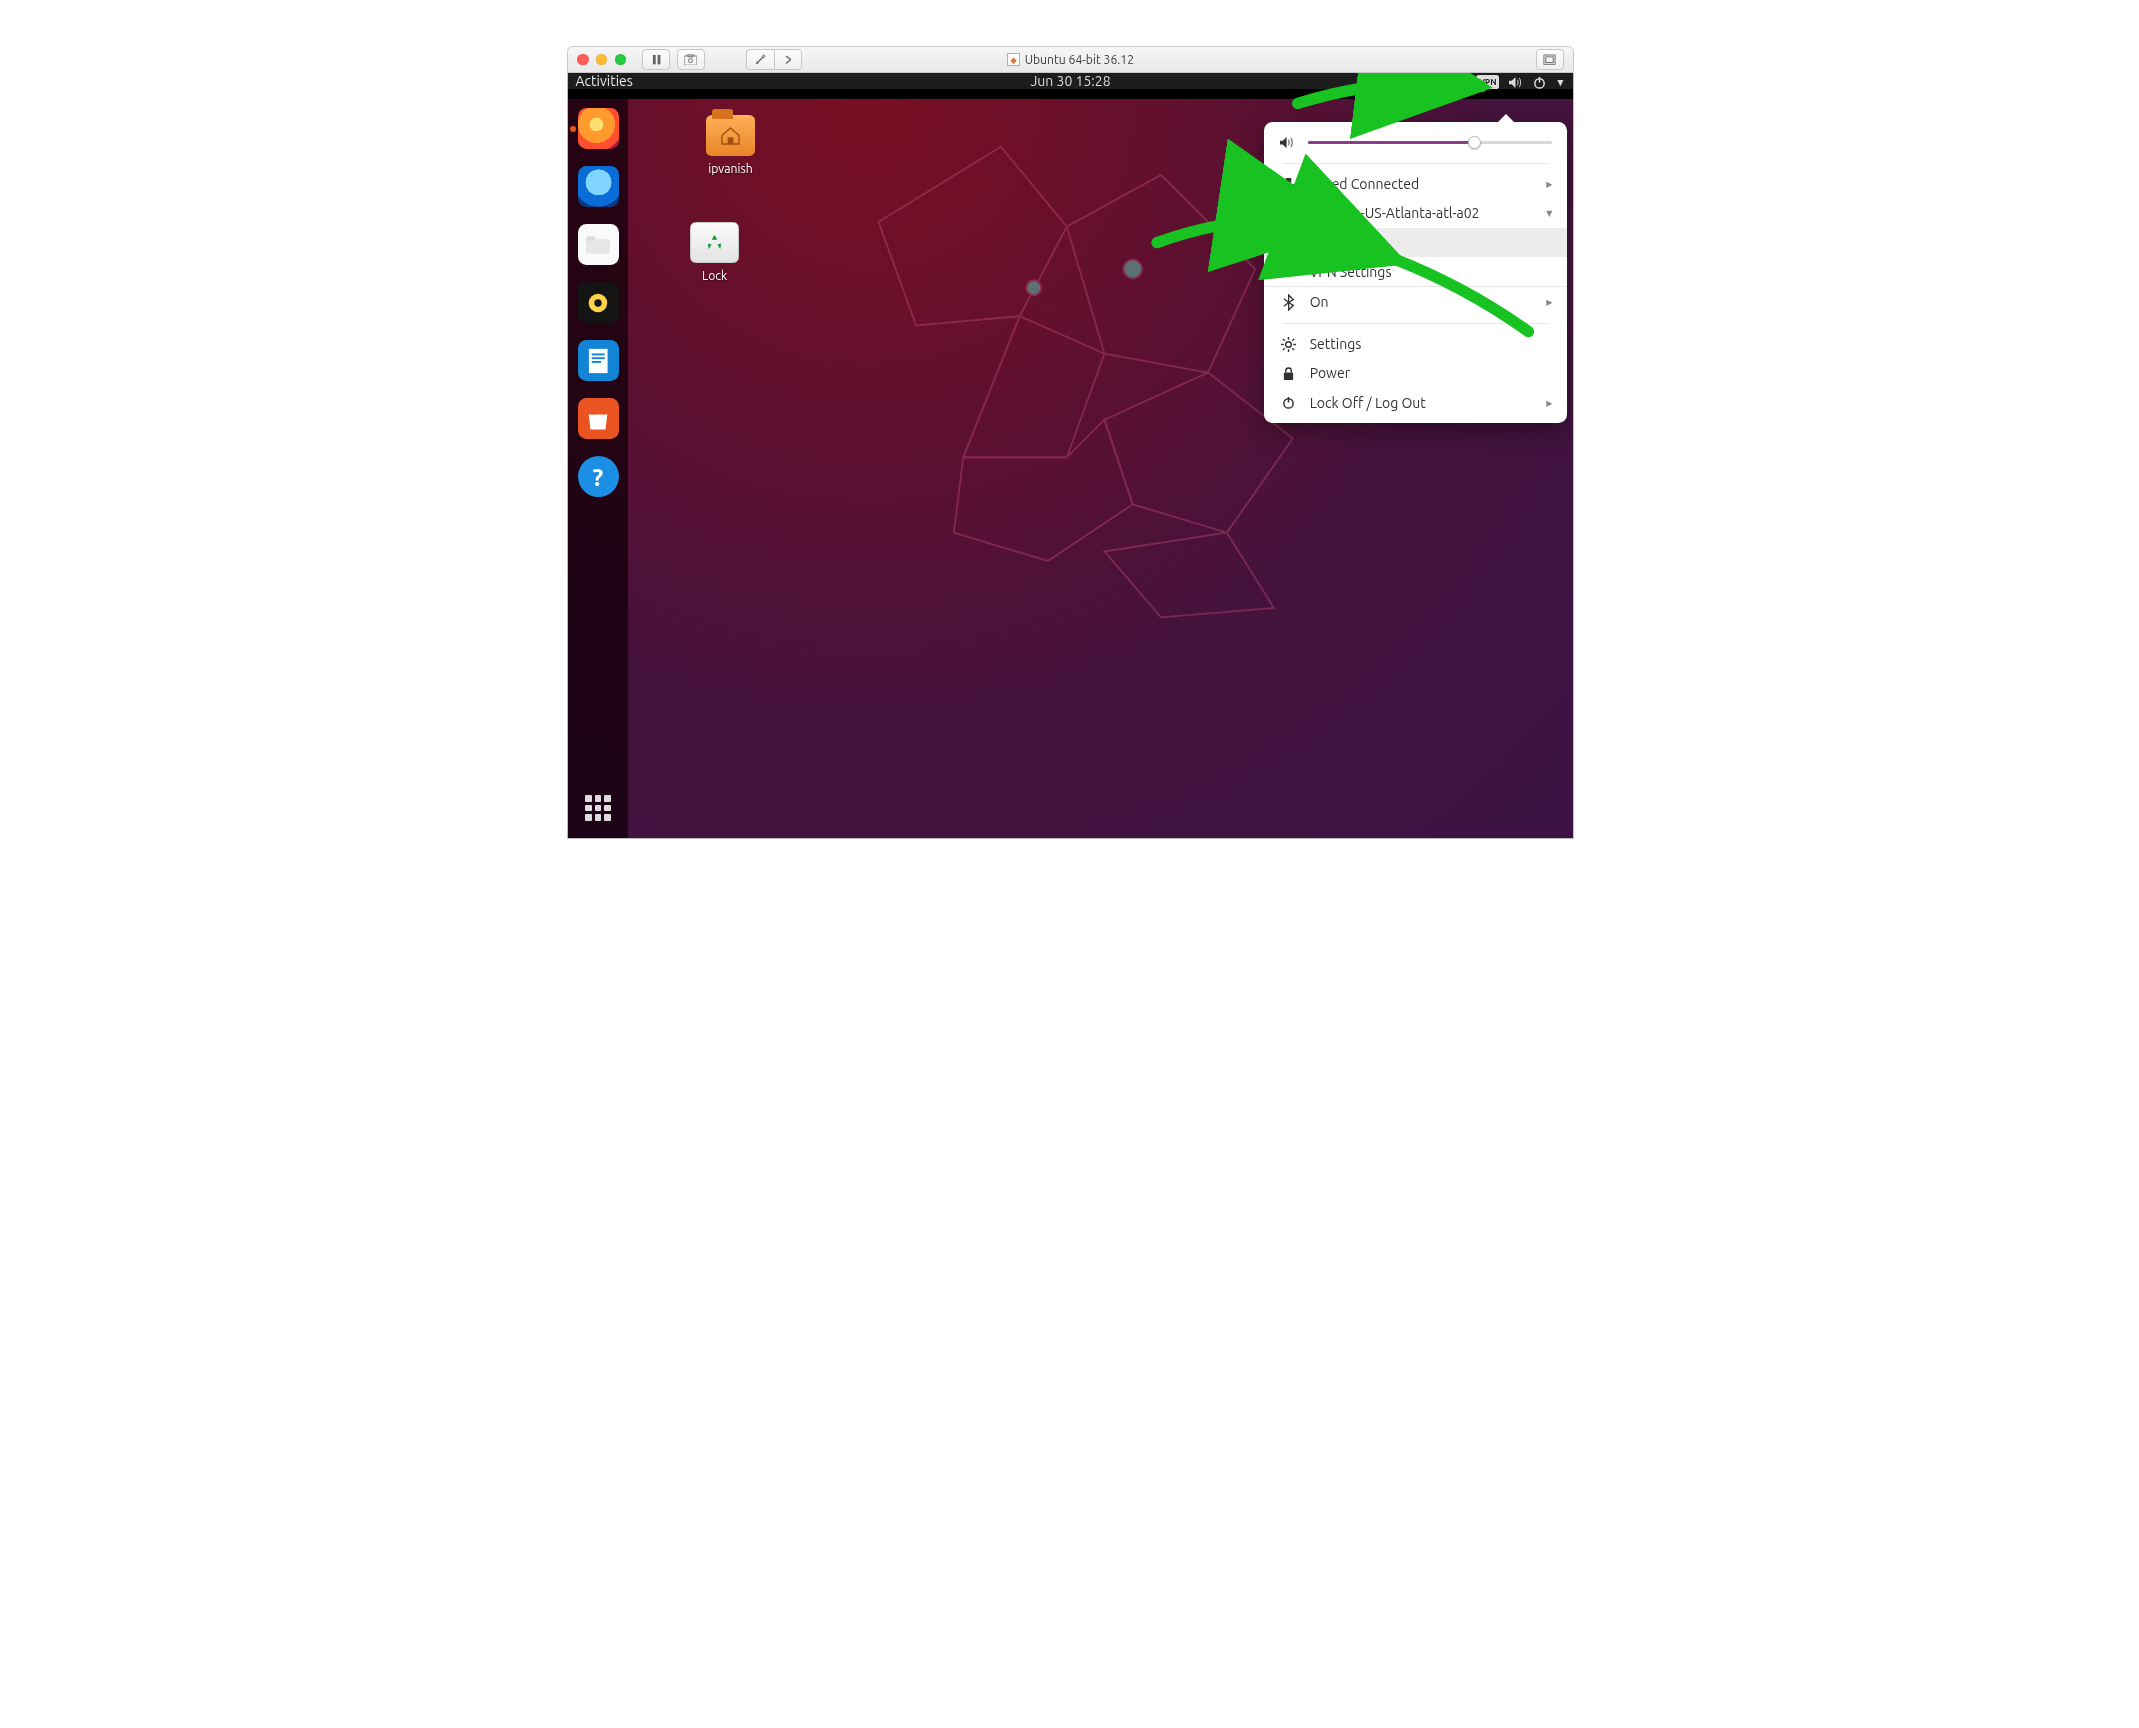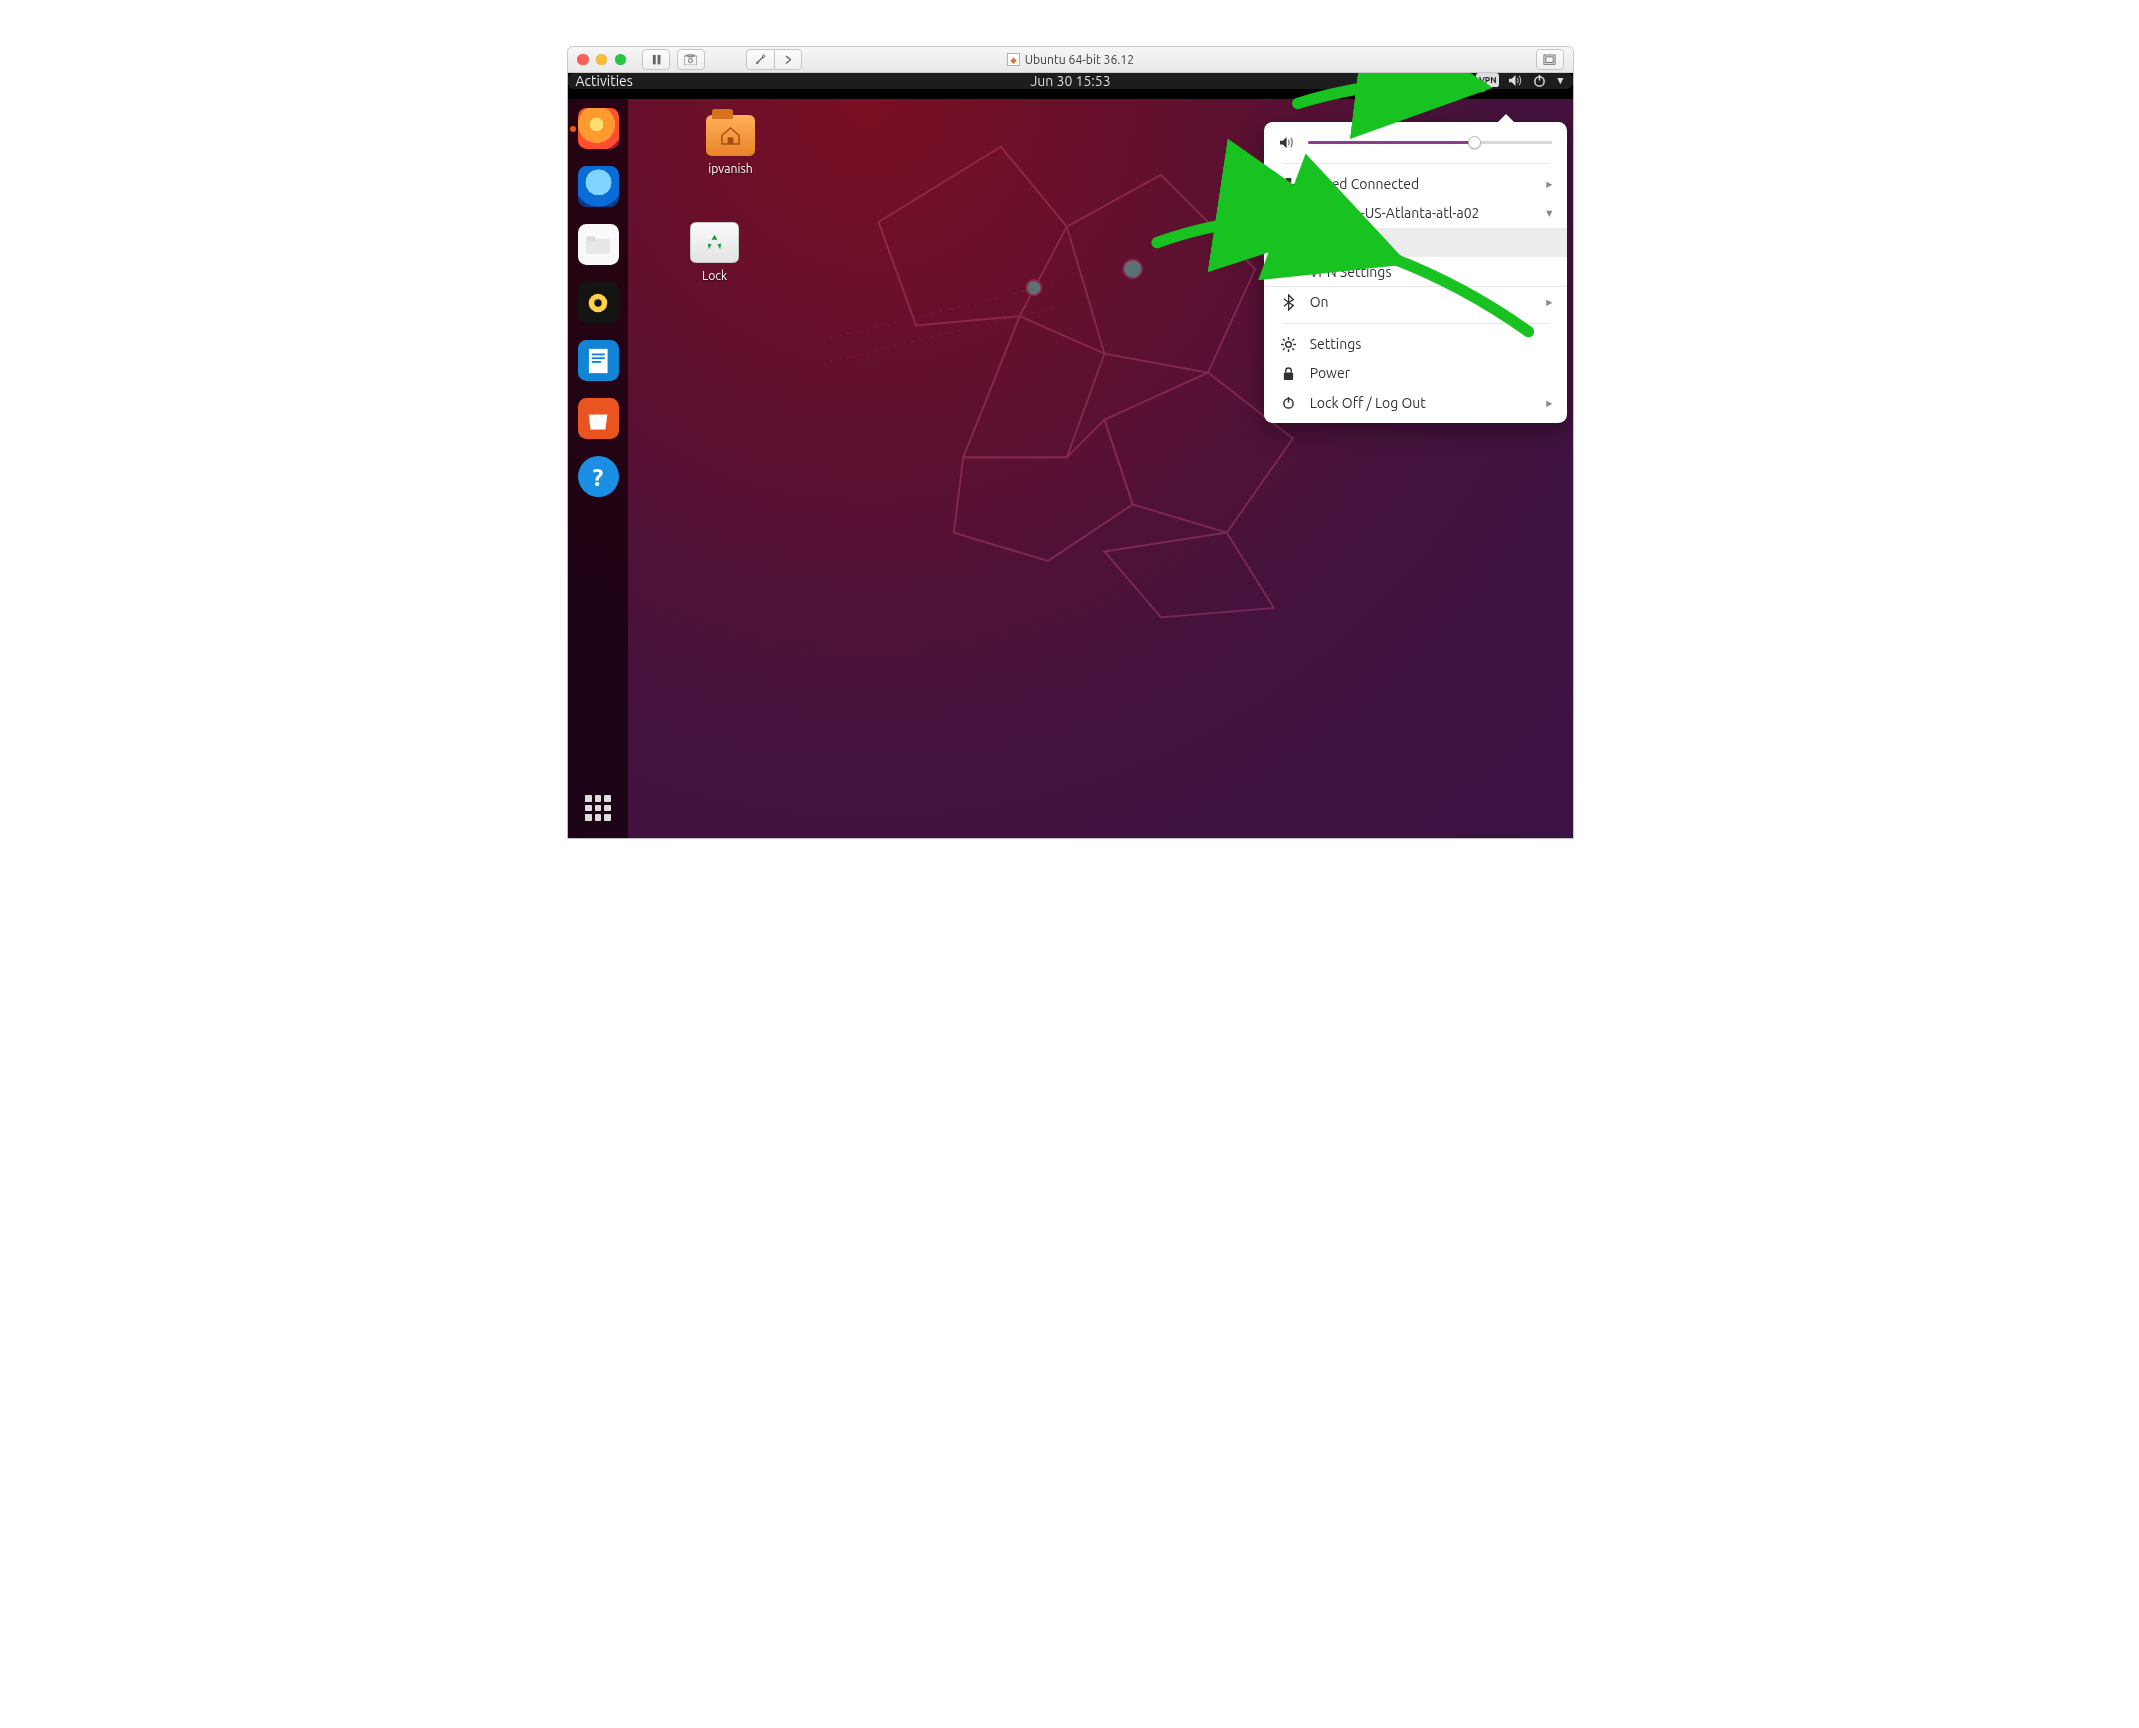--- a/index.html
+++ b/index.html
@@ -24,21 +24,21 @@
 .mac-title .doc-icon{ width:13px;height:13px; background:#fff; border:0.9px solid #b0b0b0; position:relative; font-size:8.5px; color:#d73; display:flex; align-items:center; justify-content:center;}
 .tb-right { margin-left: auto; }
 
 
 .vm {
   position: absolute; left: 66px; top: 73px; width: 1007px; height: 766px;
   background: #000; overflow: hidden; border: 0.9px solid #bfbfbf; border-top:none;
 }
 
 
-.topbar { position: absolute; left:0; right:0; top:0; height:16px; background:#1d1d1d; color:#ddd; display:flex; align-items:flex-start; padding:0 7.5px; font-size:14px;border-radius:6px;}
+.topbar { position: absolute; left:0; right:0; top:0; height:16px; background:#1d1d1d; color:#ddd; display:flex; align-items:flex-end; padding:0 7.5px; font-size:14px;}
 .topbar .activities { font-weight:400; color:#eaeaea;}
 .topbar .clock { position:absolute; left:0; right:0; text-align:center; pointer-events:none;}
 .sys { margin-left:auto; display:flex; align-items:center; gap:9.4px; color:#ddd;}
 .sys svg, .sys .vpn-badge { fill:#ddd; }
 .vpn-badge { width:22.6px; height:14px; border-radius:2.8px; background:#ddd; color:#1d1d1d; font-size:8.5px; font-weight:700; display:flex; align-items:center; justify-content:center;}
 .sys .caret { font-size:10.4px; }
 
 
 .wallpaper { position:absolute; left:0; top:26px; right:0; bottom:0;
   background: radial-gradient(circle at 30% 0%, #7a0f23 0%, #5d1030 35%, #45123c 60%, #3b1244 100%);
@@ -141,21 +141,21 @@
           <rect x="1" y="1" width="12" height="10" fill="none" stroke="#666"></rect>
           <rect x="3" y="3" width="8" height="6" fill="none" stroke="#666"></rect>
         </svg>
     </div>
   </div>
 
   <div class="vm">
 
     <div class="topbar">
       <span class="activities">Activities</span>
-      <span class="clock">Jun 30  15:53</span>
+      <span class="clock">Jun 30  15:28</span>
       <div class="sys">
         <svg width="17" height="13" viewBox="0 0 18 14">
             <rect x="6" y="0" width="6" height="5" fill="#ddd"></rect>
             <rect x="0" y="9" width="5" height="5" fill="#ddd"></rect>
             <rect x="6.5" y="9" width="5" height="5" fill="#ddd"></rect>
             <rect x="13" y="9" width="5" height="5" fill="#ddd"></rect>
             <path d="M9 5v2M2.5 9v-2h13v2M9 7v2" stroke="#ddd" fill="none"></path>
           </svg>
         <span class="vpn-badge">VPN</span>
         <svg width="15" height="13" viewBox="0 0 16 14">

